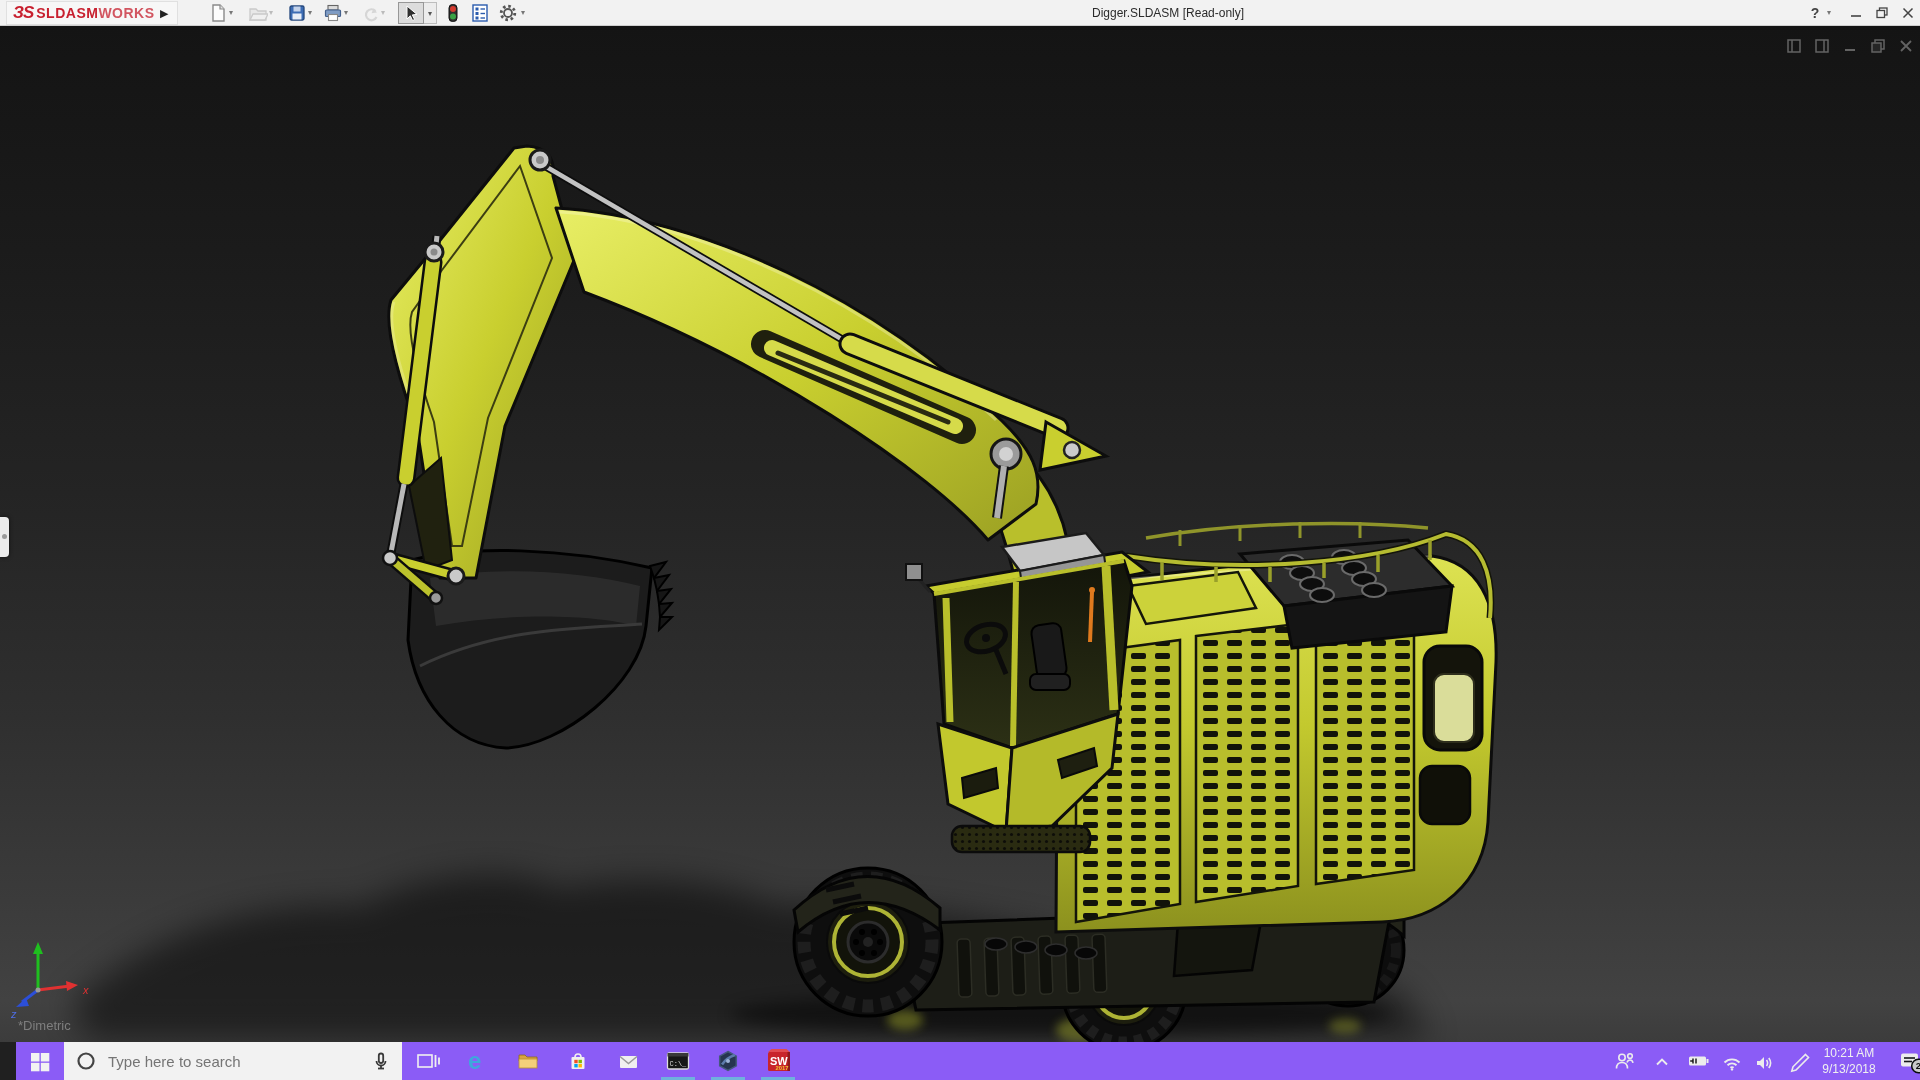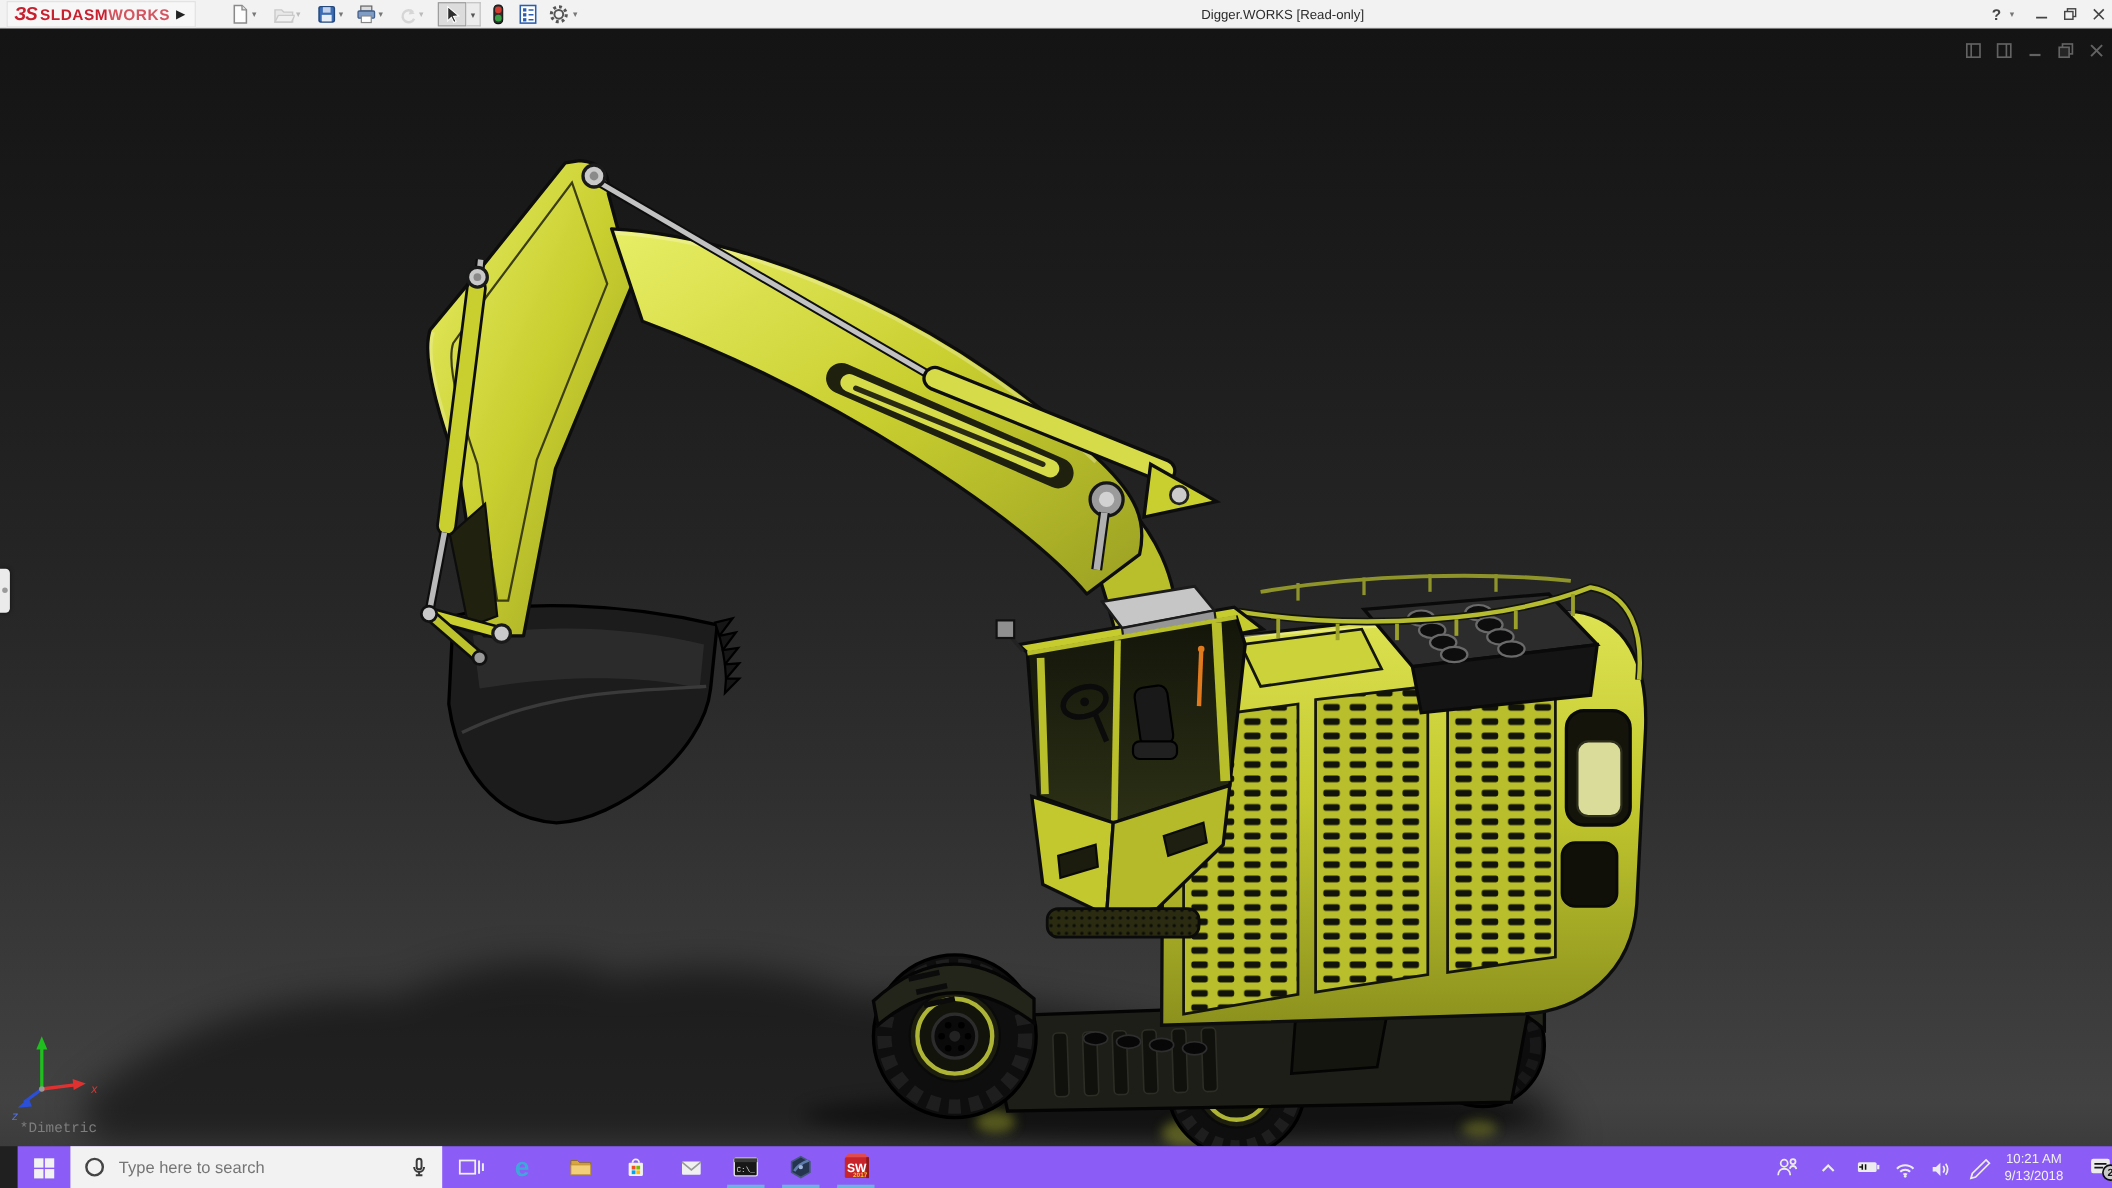--- a/index.html
+++ b/index.html
@@ -29,21 +29,21 @@
   .helpGlyph{font-size:14px;font-weight:bold;width:18px;}
   
   .viewport{position:absolute;left:0;top:26px;width:1920px;height:1016px;
     background:linear-gradient(180deg,#141414 0%,#1b1b1b 22%,#242424 46%,#2f2f2f 68%,#3b3b3b 86%,#424242 96%,#3c3c3c 100%);}
   .scene{position:absolute;left:0;top:0;}
   .docCtrls{position:absolute;left:1786px;top:12px;display:flex;gap:12px;}
   .docCtrls svg{display:block;opacity:.75;}
   .sideTab{position:absolute;left:0;top:491px;width:9px;height:40px;background:#ebebeb;
     border-radius:0 4px 4px 0;box-shadow:0 0 4px rgba(0,0,0,.6);}
   .sideTab .dot{position:absolute;left:2px;top:17px;width:5px;height:5px;border-radius:50%;background:#9a9a9a;}
-  .orient{position:absolute;left:18px;top:992px;font-size:13px;color:#7e7e7e;font-family:Liberation Mono, monospace;}
+  .orient{position:absolute;left:18px;top:992px;font-size:13px;color:#7e7e7e;}
   .triad{position:absolute;left:8px;top:904px;}
   
   .taskbar{position:absolute;left:16px;top:1042px;width:1920px;height:38px;background:#8b5cf6;}
   .tbIcon{position:absolute;top:0;width:40px;height:38px;display:flex;align-items:center;justify-content:center;}
   .runline{position:absolute;top:35px;height:3px;width:34px;background:#6fb1dd;}
   .searchBox{position:absolute;left:48px;top:0;width:338px;height:38px;background:#f2f2f2;
     display:flex;align-items:center;}
   .searchBox input{border:none;outline:none;background:transparent;font-size:15px;color:#5a5a5a;
     font-family:"Liberation Sans",sans-serif;width:240px;}
   .searchCircle{margin:0 10px 0 12px;}
@@ -135,21 +135,21 @@
     </div>
 
     <div class="tool" style="left:498px">
       <svg width="20" height="20">
           <circle cx="10" cy="10" r="6.8" fill="none" stroke="#555" stroke-width="2.8" stroke-dasharray="2.6 2.74"></circle>
           <circle cx="10" cy="10" r="4" fill="none" stroke="#555" stroke-width="1.8"></circle>
         </svg>
     </div>
     <span class="caret" style="left:521px">▾</span>
 
-    <div class="docTitle">Digger.WORKS [Read-only]</div>
+    <div class="docTitle">Digger.SLDASM [Read-only]</div>
 
     <div class="winBtn helpGlyph" style="left:1806px">?</div>
     <span class="caret" style="left:1827px">▾</span>
     <div class="winBtn" style="left:1845px;width:22px">
       <svg width="12" height="12" style="margin-top:7px">
           <line x1="1" y1="9" x2="11" y2="9" stroke="#444" stroke-width="1.6"></line>
         </svg>
     </div>
     <div class="winBtn" style="left:1871px;width:22px">
       <svg width="12" height="12" style="margin-top:7px">

